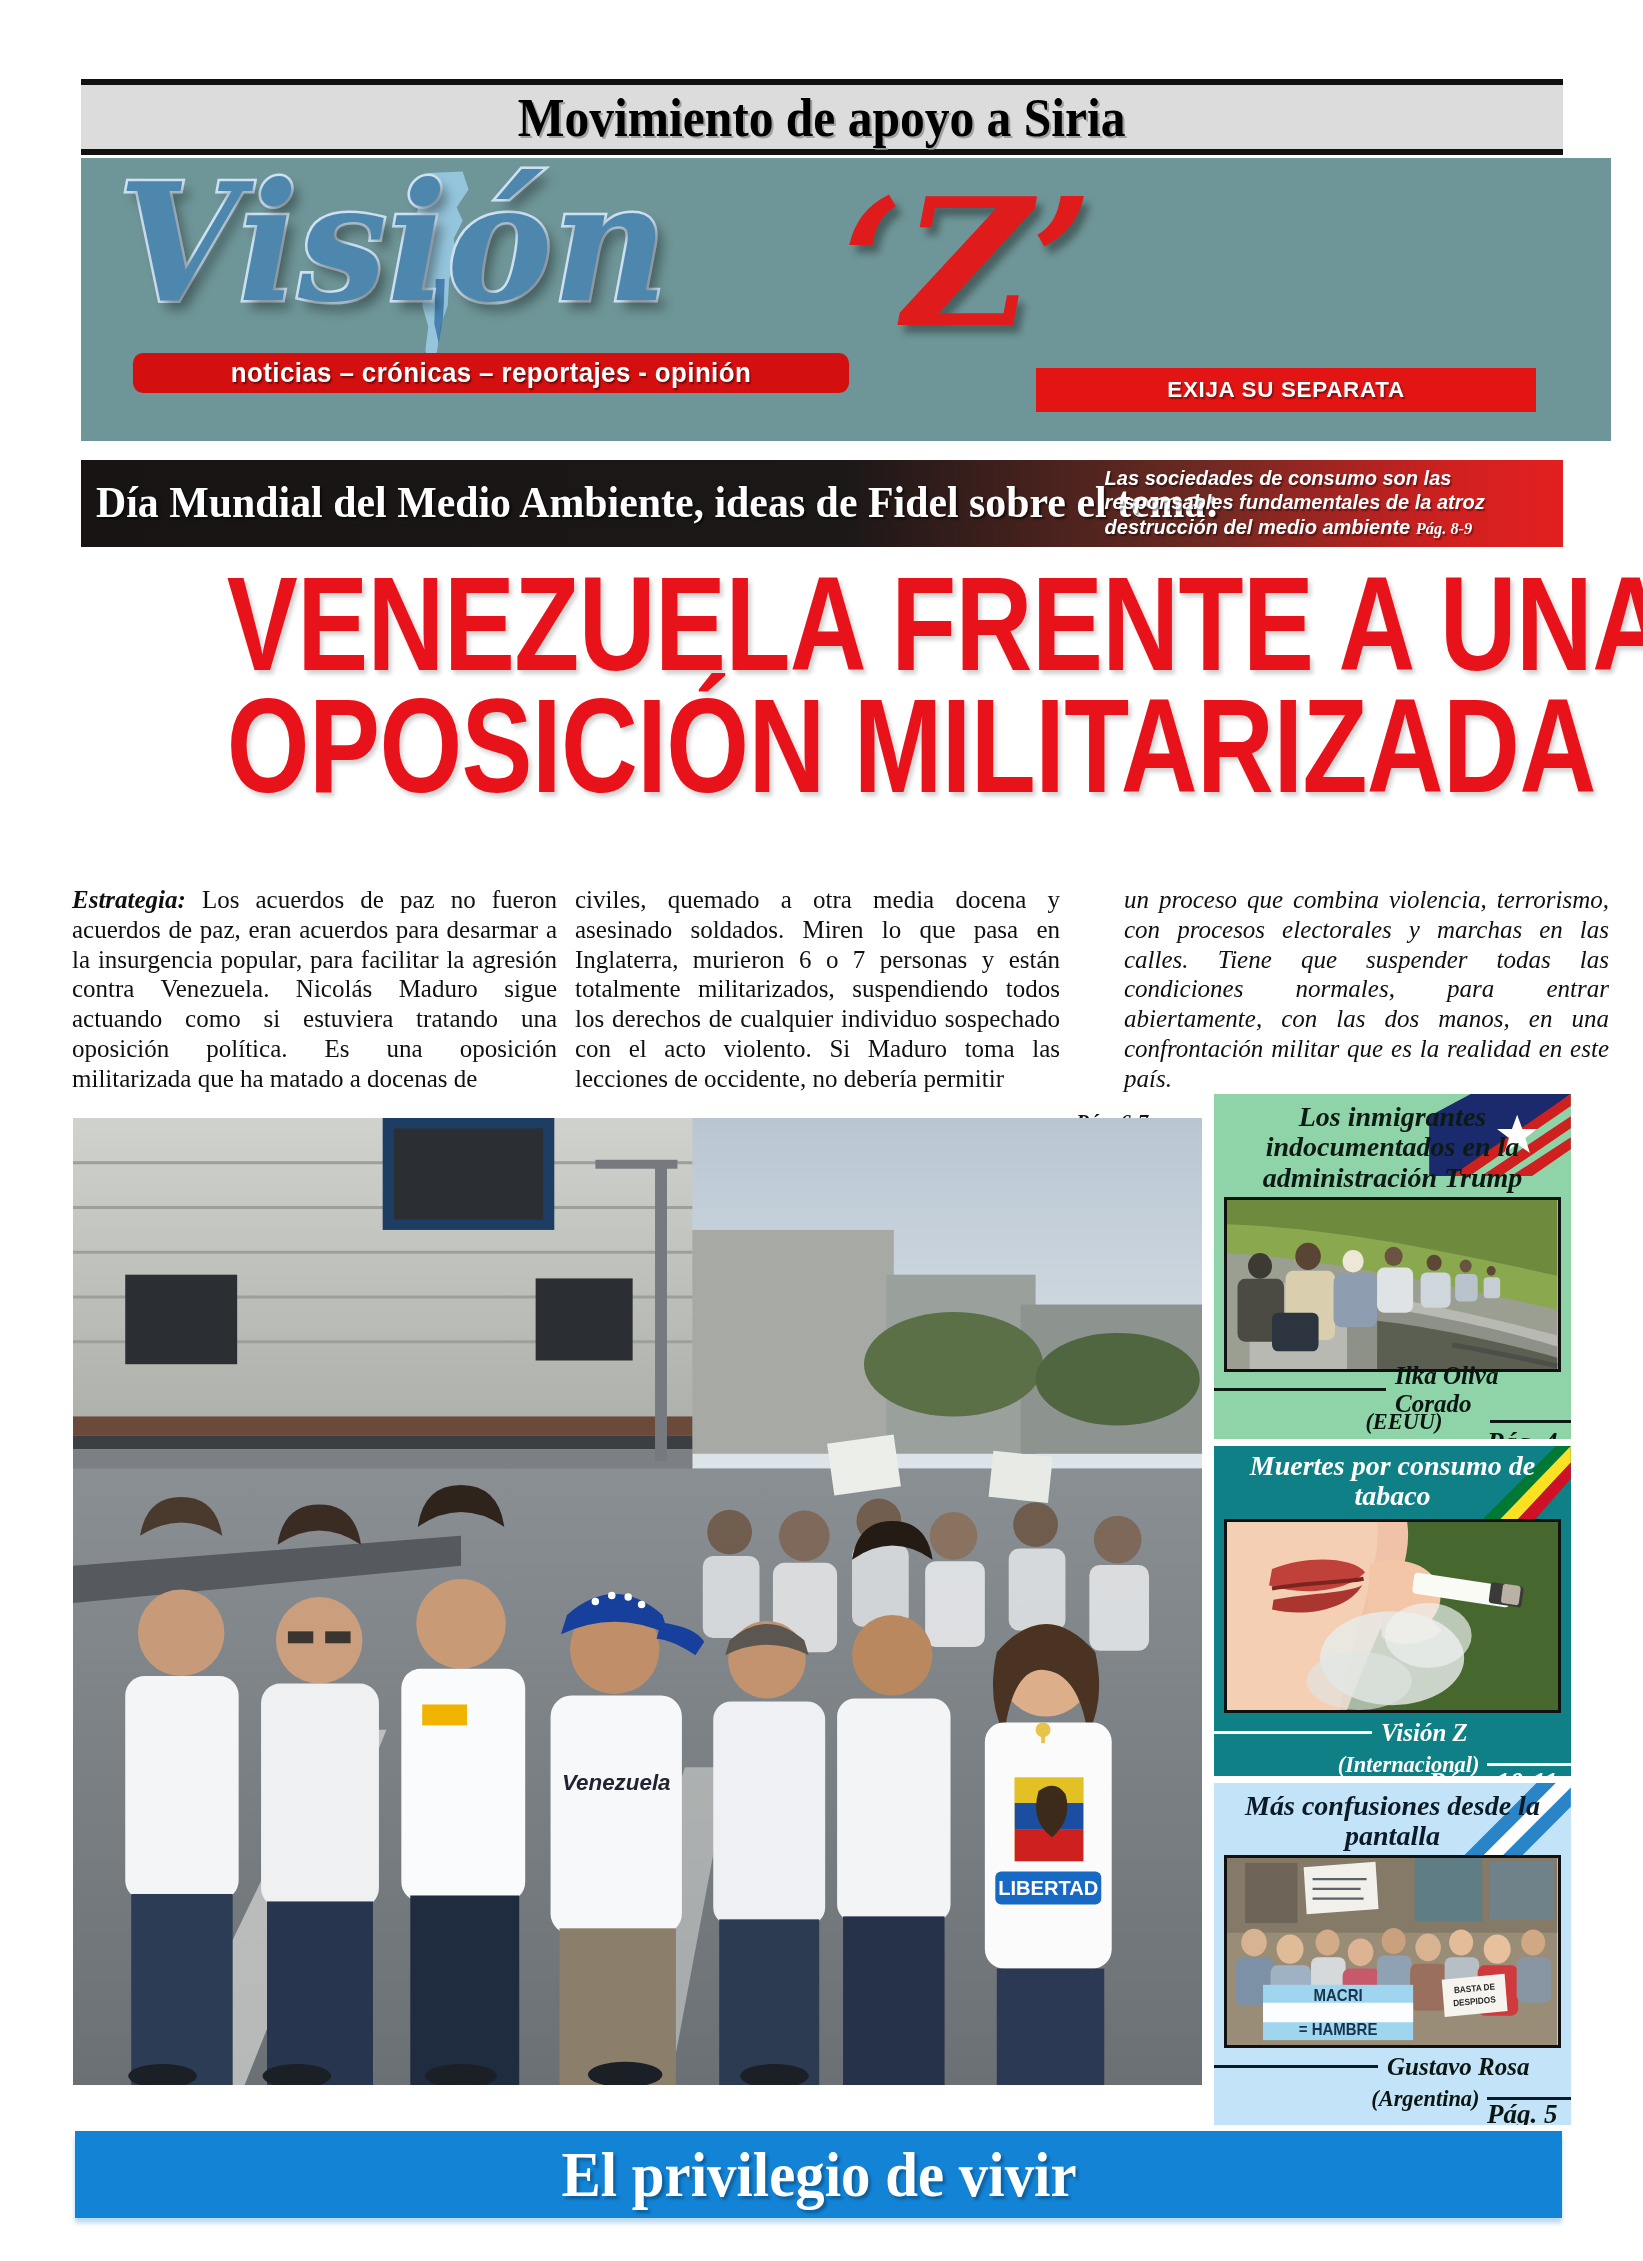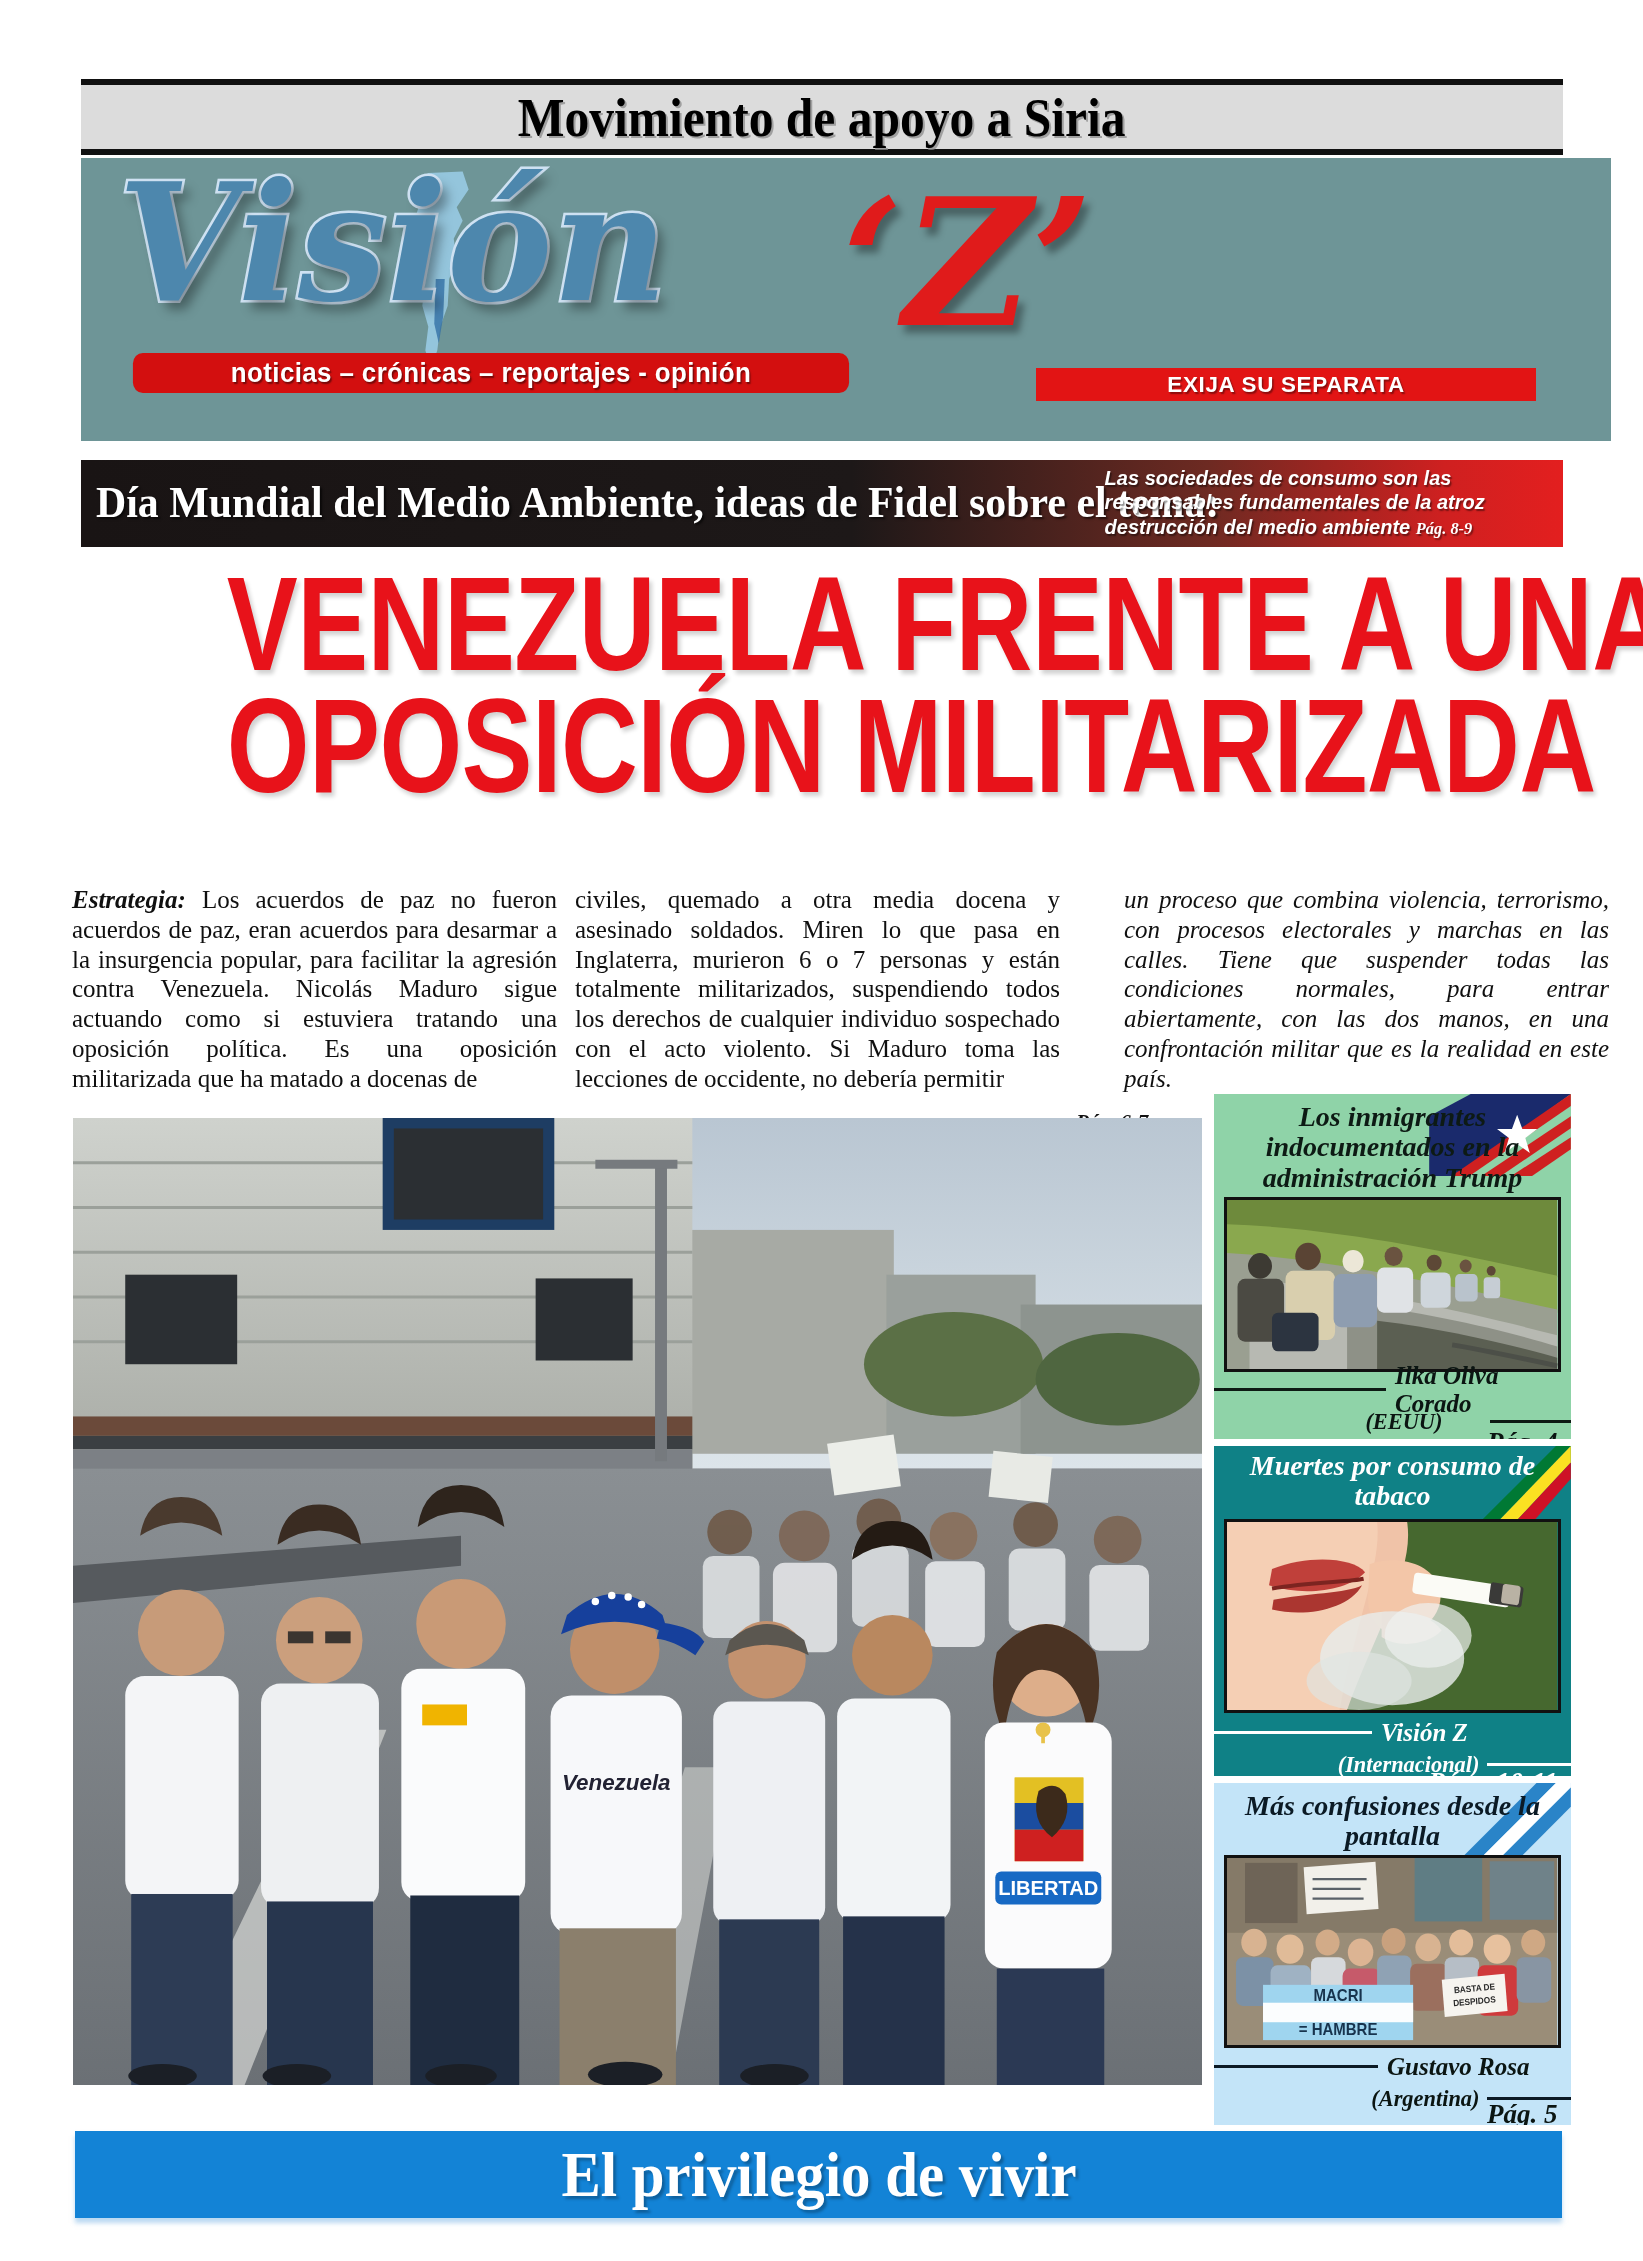--- a/index.html
+++ b/index.html
@@ -84,21 +84,21 @@
     position:absolute; top:113px; left:0; right:0; text-align:center;
     font-family:"Liberation Sans", sans-serif; font-weight:bold;
     font-size:21.6px; color:#111;
   }
   .int-price{
     position:absolute; top:143px; left:0; right:0; text-align:center;
     font-family:"Liberation Sans", sans-serif; font-weight:bold;
     font-size:30px; color:#111;
   }
   .separata{
-    position:absolute; left:955px; top:210px; width:500px; height:33px;
+    position:absolute; left:955px; top:210px; width:500px; height:44px;
     background:#e21414; display:flex; align-items:center; justify-content:center;
     color:#fff; font-family:"Liberation Sans", sans-serif; font-weight:bold;
     font-size:22.4px; letter-spacing:0.7px;
     text-shadow:1.5px 1.5px 1.5px rgba(0,0,0,.4);
   }
 
   
   .fidel{
     position:absolute; left:81px; top:460px; width:1482px; height:87px;
     background:linear-gradient(90deg,#191414 0%, #1d1818 52%, #6d2a22 76%, #cf2020 92%, #e31f1f 100%);

